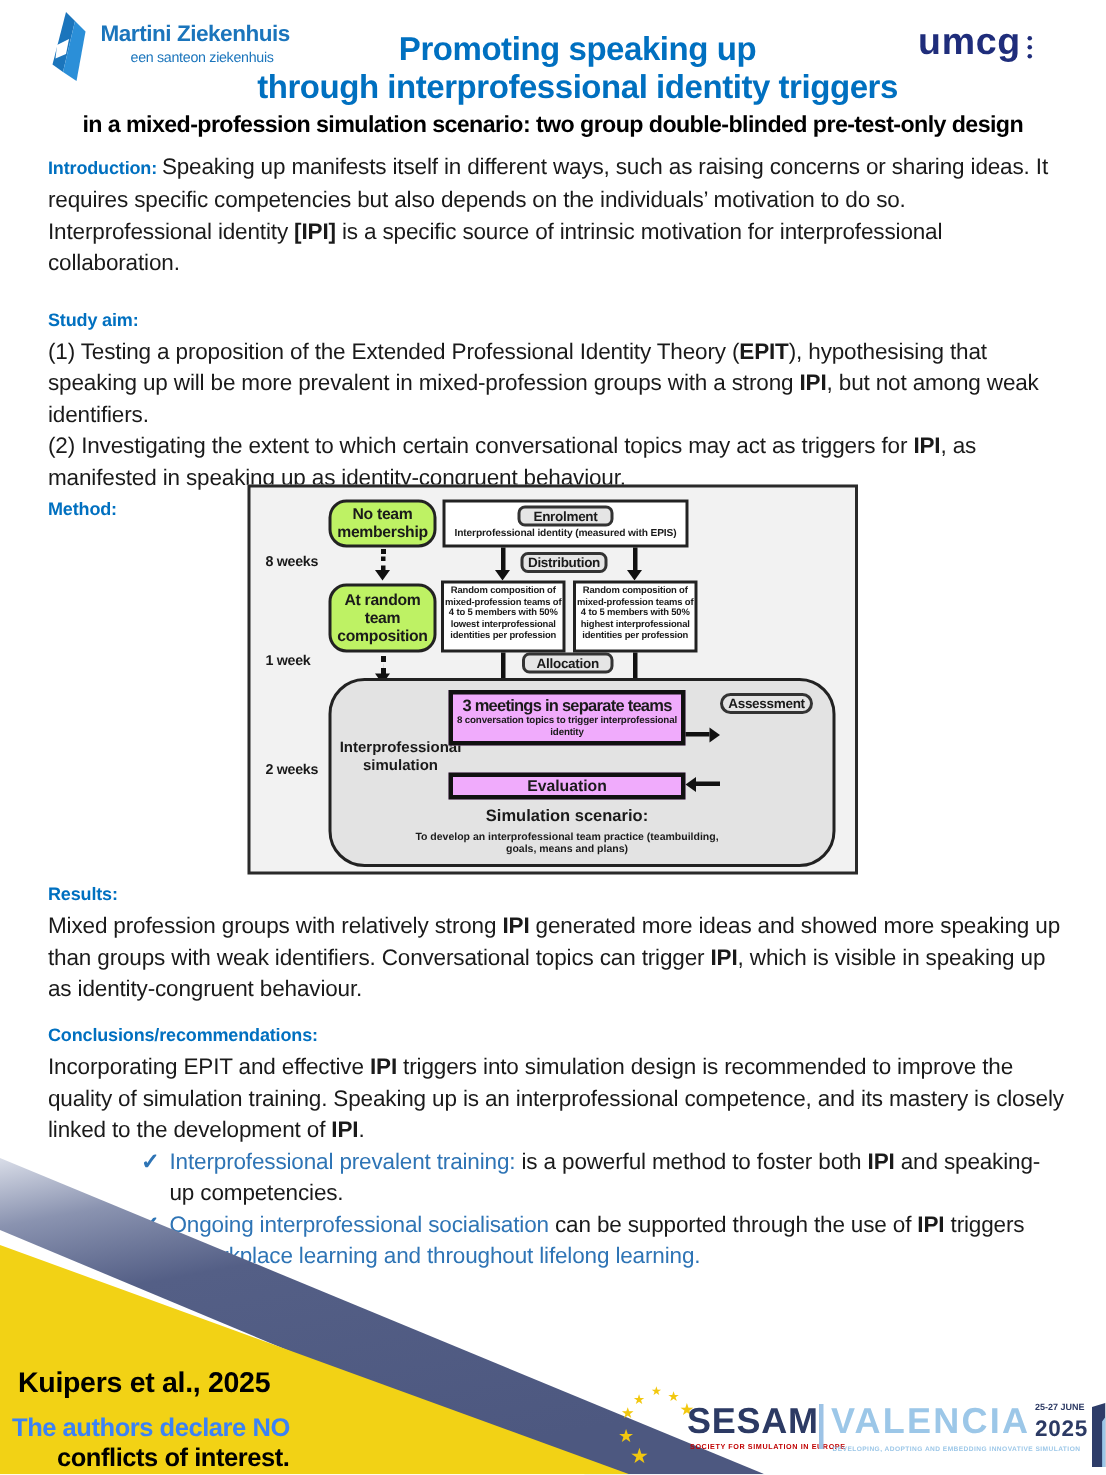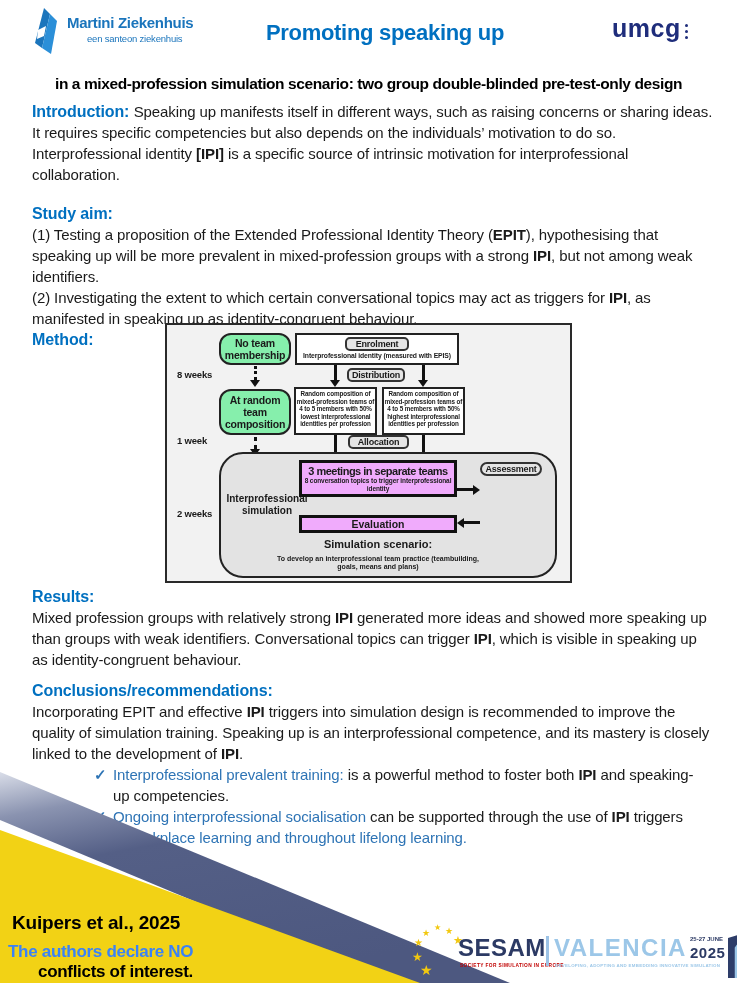--- a/index.html
+++ b/index.html
@@ -15,34 +15,34 @@
   .umcg-word{font-size:25px;font-weight:bold;color:#1f2d7b;letter-spacing:0.5px;}
   .umcg-dots{display:flex;flex-direction:column;gap:2.5px;margin-left:4px;margin-top:6px;}
   .umcg-dots i{width:3.5px;height:3.5px;background:#1f2d7b;border-radius:50%;}
   .title{position:absolute;left:40px;top:20px;width:690px;text-align:center;
          color:#0070c0;font-weight:bold;font-size:22px;line-height:25px;letter-spacing:-0.3px;}
   .subtitle{position:absolute;left:0;top:75px;width:737px;text-align:center;
             font-weight:bold;font-size:15.5px;letter-spacing:-0.4px;white-space:nowrap;color:#000;}
 
   
   .tblock{position:absolute;left:32px;width:684px;font-size:15px;line-height:21px;letter-spacing:-0.1px;}
-  .h-blue{color:#0070c0;font-weight:bold;font-size:16px;}
+  .h-blue{color:#0070c0;font-weight:bold;font-size:12px;}
   .seg-b{font-weight:bold;}
   .seg-blue{color:#2e74b5;}
   .para{margin:0;}
   .bullets{margin-left:62px;width:604px;}
   .bullet{position:relative;padding-left:19px;}
   .check{position:absolute;left:0;top:0;color:#2e74b5;font-weight:bold;}
 
   
   .fc{position:absolute;left:165px;top:323px;width:407px;height:260px;background:#f2f2f2;
       border:2px solid #2a2a2a;box-sizing:border-box;}
   .fc *{box-sizing:border-box;}
   .fc .abs{position:absolute;}
-  .rbox{background:#86efac;border:2px solid #222;border-radius:12px;
+  .rbox{background:#bef264;border:2px solid #222;border-radius:12px;
         font-weight:bold;font-size:10.5px;line-height:12px;display:flex;align-items:center;
         justify-content:center;text-align:center;letter-spacing:-0.2px;}
   .pill{background:#e5e5e5;border:2px solid #333;border-radius:5px;font-weight:bold;font-size:9px;
         display:flex;align-items:center;justify-content:center;letter-spacing:-0.2px;}
   .wbox{background:#fff;border:2px solid #222;font-weight:bold;text-align:center;}
   .tl{font-weight:bold;font-size:9.5px;letter-spacing:-0.2px;}
   .vline{position:absolute;width:3px;background:#111;}
   .vhead{position:absolute;width:0;height:0;border-left:5px solid transparent;
          border-right:5px solid transparent;border-top:7px solid #111;}
   .hline{position:absolute;height:3px;background:#111;}
@@ -93,20 +93,21 @@
     <span class="umcg-word">umcg</span>
     <span class="umcg-dots">
         <i></i>
         <i></i>
         <i></i>
       </span>
   </div>
 
   <div class="title">
     <div>Promoting speaking up</div>
+    <div>through interprofessional identity triggers</div>
   </div>
   <div class="subtitle">in a mixed-profession simulation scenario: two group double-blinded pre-test-only design</div>
 
   <div class="tblock" style="top:101px;">
     <p class="para"><span class="h-blue">Introduction: </span><span><span>Speaking up manifests itself in different ways, such as raising concerns or sharing ideas. It requires specific competencies but also depends on the individuals’ motivation to do so. Interprofessional identity </span><span class="seg-b">[IPI]</span><span> is a specific source of intrinsic motivation for interprofessional collaboration.</span></span></p>
   </div>
 
   <div class="tblock" style="top:203px;">
     <div class="h-blue">Study aim:</div>
     <p class="para"><span>(1) Testing a proposition of the Extended Professional Identity Theory (</span><span class="seg-b">EPIT</span><span>), hypothesising that speaking up will be more prevalent in mixed-profession groups with a strong </span><span class="seg-b">IPI</span><span>, but not among weak identifiers.</span></p>

